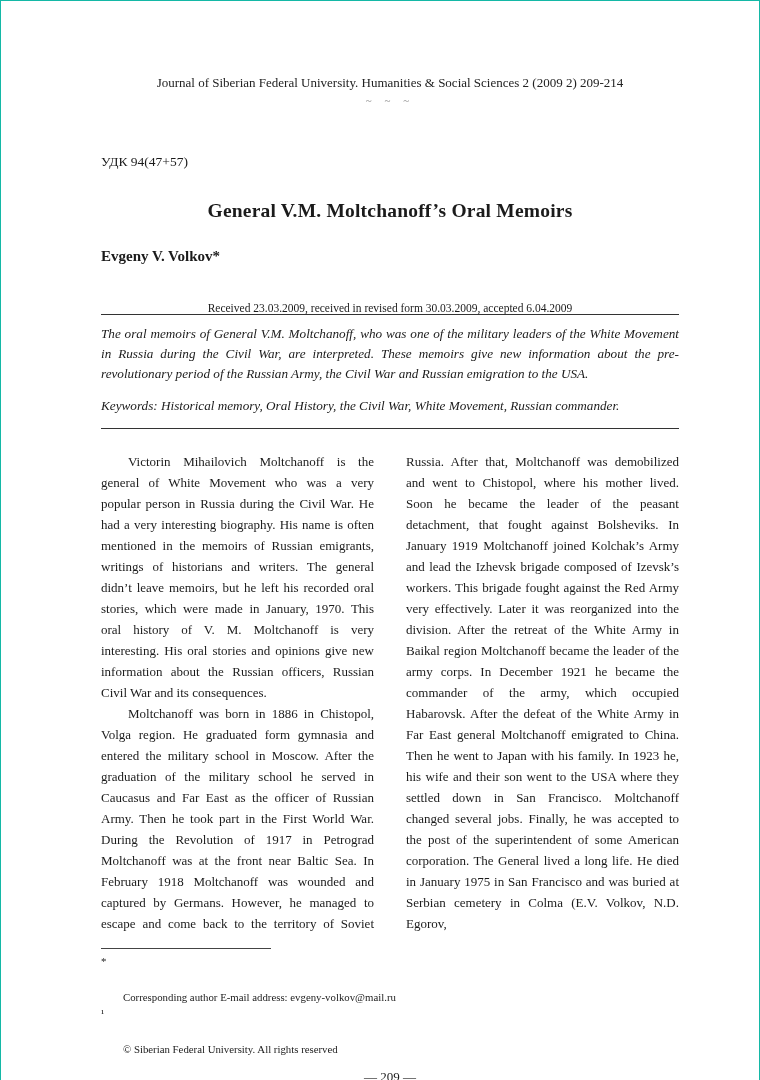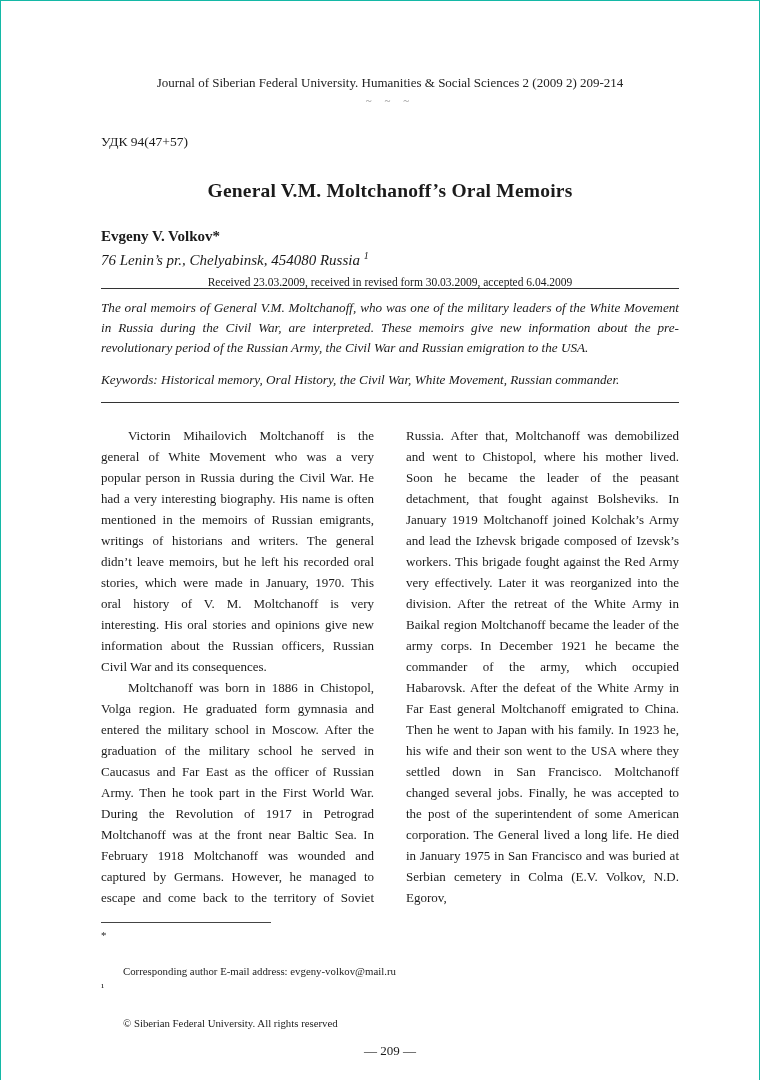--- a/index.html
+++ b/index.html
@@ -28,21 +28,21 @@
     color: #222222;
   }
   .ornament {
     text-align: center;
     font-size: 11px;
     color: #8a8a8a;
     letter-spacing: 5px;
     margin-top: 3px;
   }
   .udk {
-    margin-top: 28px;
+    margin-top: 48px;
     font-size: 13.5px;
   }
   .title {
     margin-top: 30px;
     font-size: 19.5px;
     font-weight: bold;
     letter-spacing: 0.2px;
   }
   .author-block {
     margin-top: 24px;
@@ -53,21 +53,21 @@
   .author-name {
     font-weight: bold;
   }
   .affiliation {
     font-style: italic;
   }
   .affiliation sup {
     font-size: 10px;
   }
   .received {
-    margin-top: 6px;
+    margin-top: 36px;
     text-align: center;
     font-size: 11.5px;
   }
   .abstract-box {
     border-top: 1px solid #333333;
     border-bottom: 1px solid #333333;
     padding: 9px 0 12px;
   }
   .abstract-text {
     font-style: italic;
@@ -139,21 +139,20 @@
   <div class="journal-line">Journal of  Siberian Federal University.  Humanities &amp; Social Sciences 2 (2009 2) 209-214</div>
 
   <div class="ornament">~ ~ ~</div>
 
   <div class="udk">УДК 94(47+57)</div>
 
   <h1 class="title" style="margin-bottom:0;text-align:center;">General V.M. Moltchanoff’s Oral Memoirs</h1>
 
   <div class="author-block">
     <div class="author-name">Evgeny V. Volkov*</div>
-    <div class="affiliation"><span>76 Lenin’s pr., Chelyabinsk, 454080 Russia </span><sup>1</sup></div>
   </div>
 
   <div class="received">Received 23.03.2009, received in revised form 30.03.2009, accepted 6.04.2009</div>
 
   <div class="abstract-box">
     <div class="abstract-text">The oral memoirs of General V.M. Moltchanoff, who was one of the military leaders of the White Movement in Russia during the Civil War, are interpreted. These memoirs give new information about the pre-revolutionary period of the Russian Army, the Civil War and Russian emigration to the USA.</div>
     <div class="keywords">Keywords: Historical memory, Oral History, the Civil War, White Movement, Russian commander.</div>
   </div>
 
   <div class="columns">

